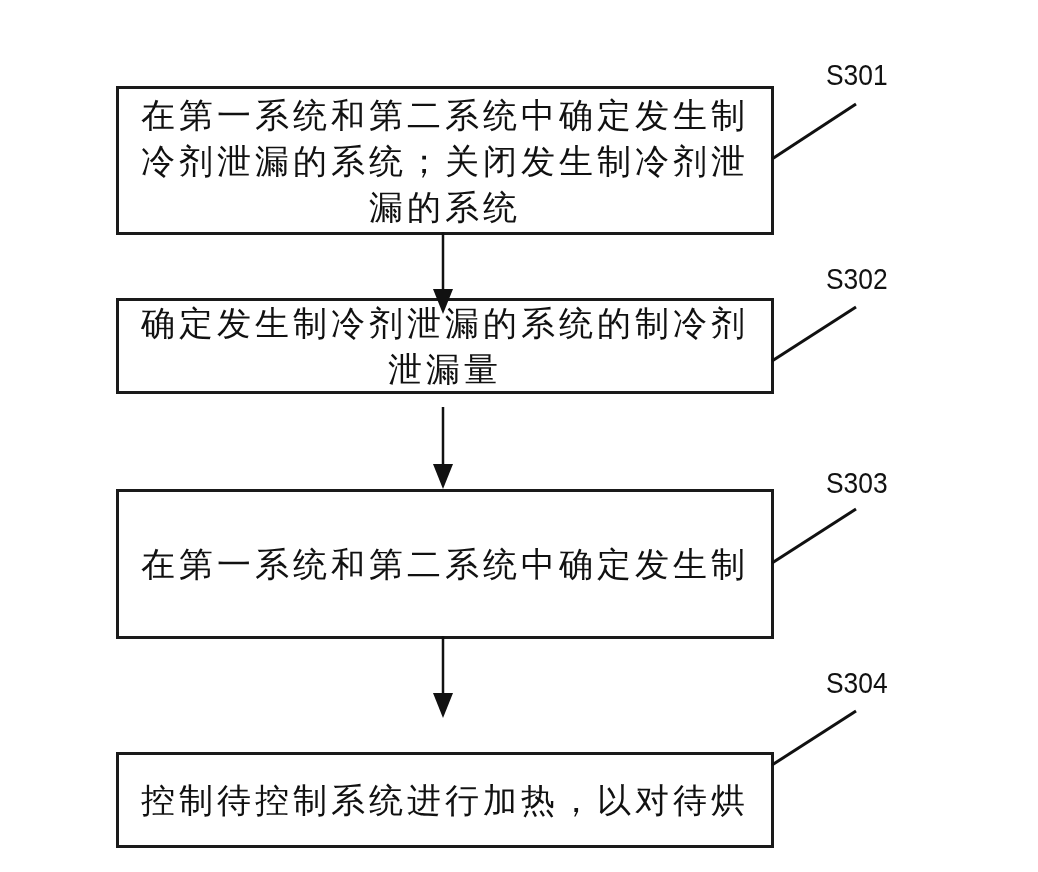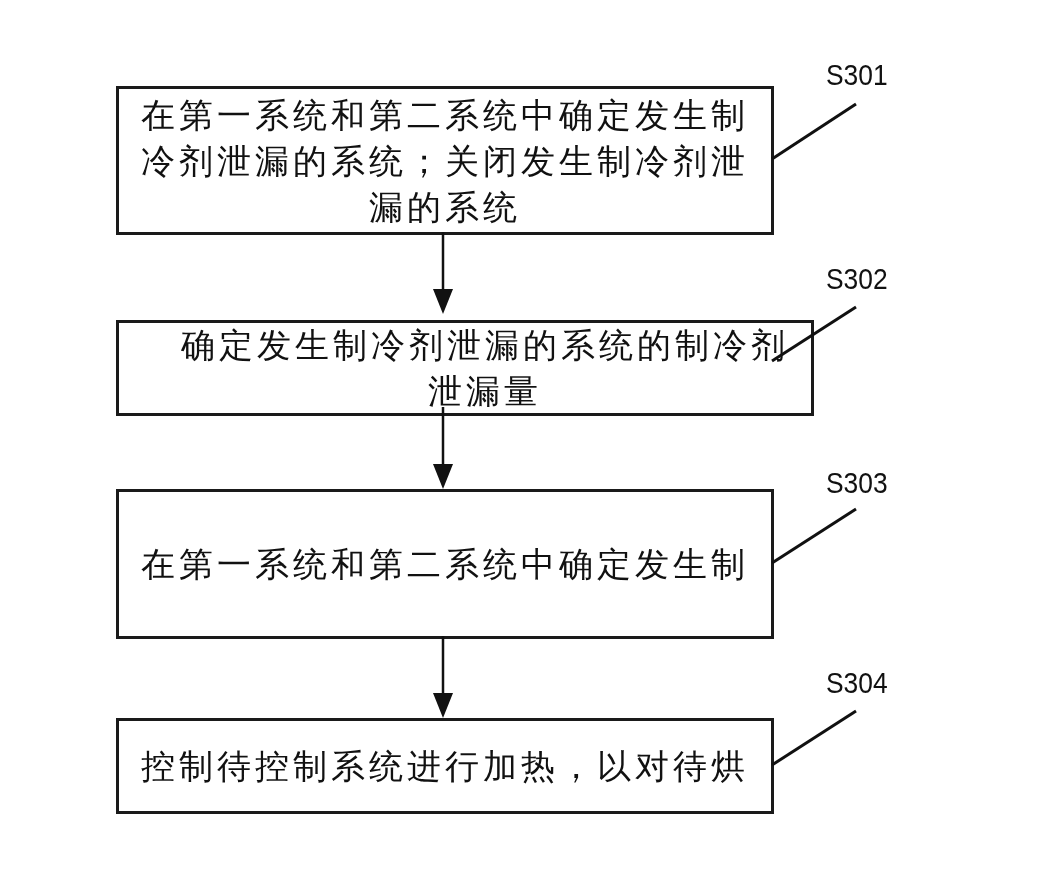--- a/index.html
+++ b/index.html
@@ -16,32 +16,32 @@
 </head>
 <body>
 
 <div class="box" style="top:86px; height:143px;">
   <div class="line">在第一系统和第二系统中确定发生制</div>
   <div class="line">冷剂泄漏的系统；关闭发生制冷剂泄</div>
   <div class="line">漏的系统</div>
 </div>
 <div class="step-label" style="top:58px;">S301</div>
 
-<div class="box" style="top:320px; height:90px;padding-left:40px;">
+<div class="box" style="top:298px; height:90px;">
   <div class="line">确定发生制冷剂泄漏的系统的制冷剂</div>
   <div class="line">泄漏量</div>
 </div>
 <div class="step-label" style="top:262px;">S302</div>
 
 <div class="box" style="top:489px; height:144px;">
   <div class="line">在第一系统和第二系统中确定发生制</div>
 </div>
 <div class="step-label" style="top:466px;">S303</div>
 
-<div class="box" style="top:718px; height:90px;">
+<div class="box" style="top:752px; height:90px;">
   <div class="line">控制待控制系统进行加热，以对待烘</div>
 </div>
 <div class="step-label" style="top:666px;">S304</div>
 
 <svg class="overlay" width="1038" height="872">
 
   <g>
     <line x1="443" y1="232" x2="443" y2="296" stroke="#111" stroke-width="2.5"></line>
     <polygon points="433,289 453,289 443,314" fill="#111"></polygon>
   </g>

